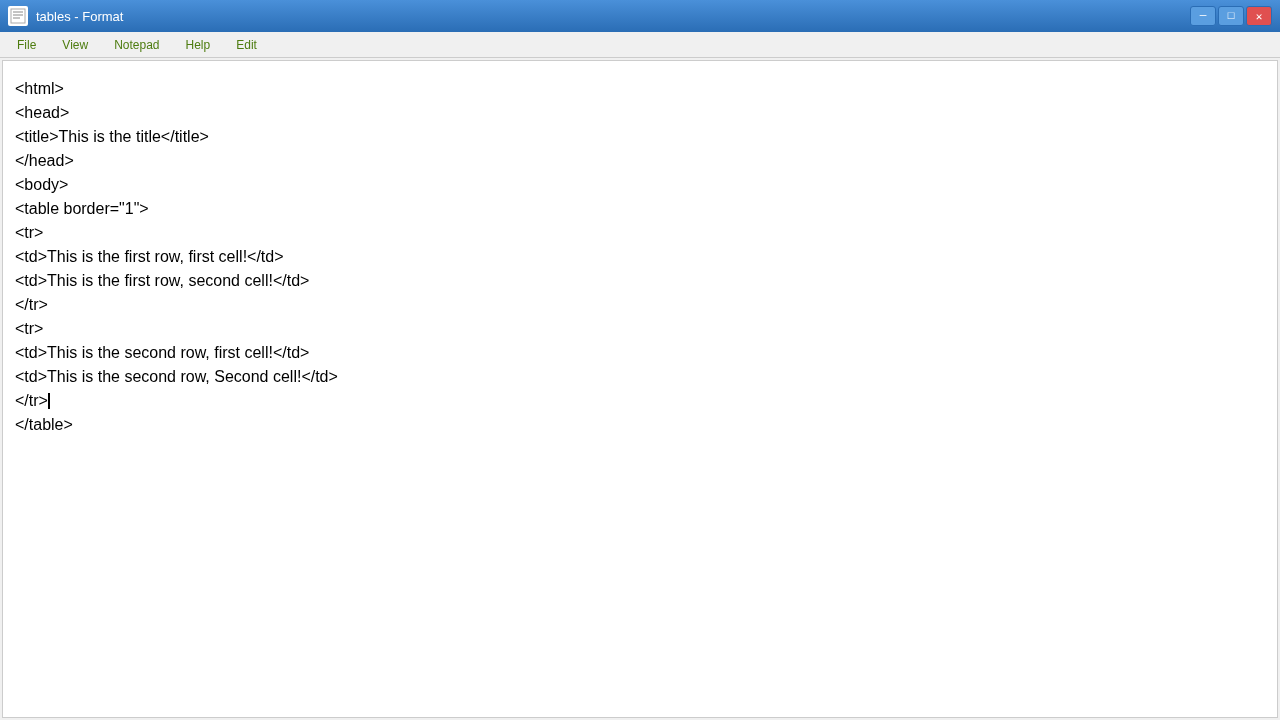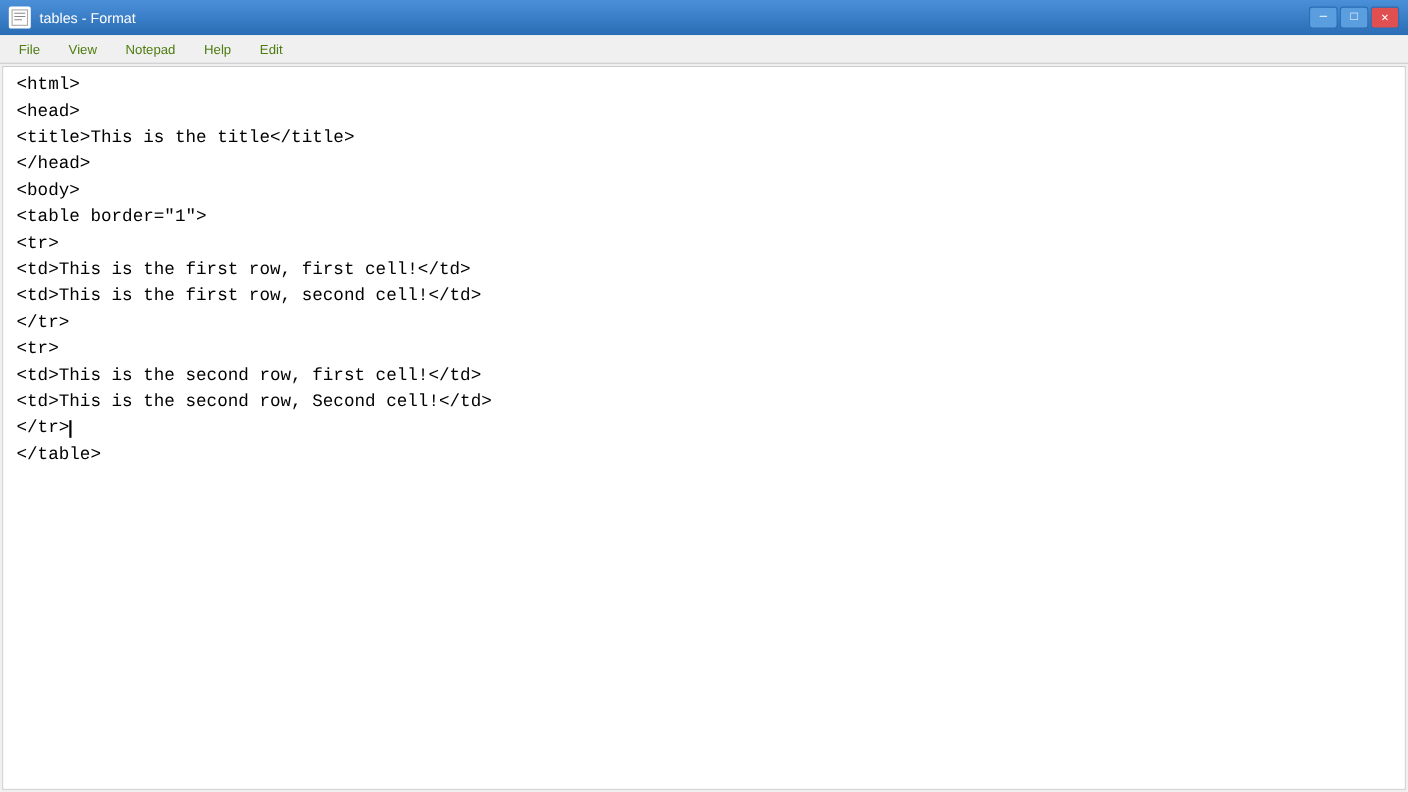--- a/index.html
+++ b/index.html
@@ -102,22 +102,22 @@
     .editor-area {
       flex: 1;
       background: white;
       border: 1px solid #ccc;
       margin: 2px;
       overflow: auto;
       position: relative;
     }
 
     .editor-content {
-      padding: 4px 12px;
-      font-family: Liberation Mono, monospace;
+      padding: 16px 12px;
+      font-family: Liberation Sans, sans-serif;
       font-size: 16px;
       line-height: 1.5;
       color: #000;
       white-space: pre;
       outline: none;
       min-height: 100%;
       background: white;
     }
 
     .text-cursor {

